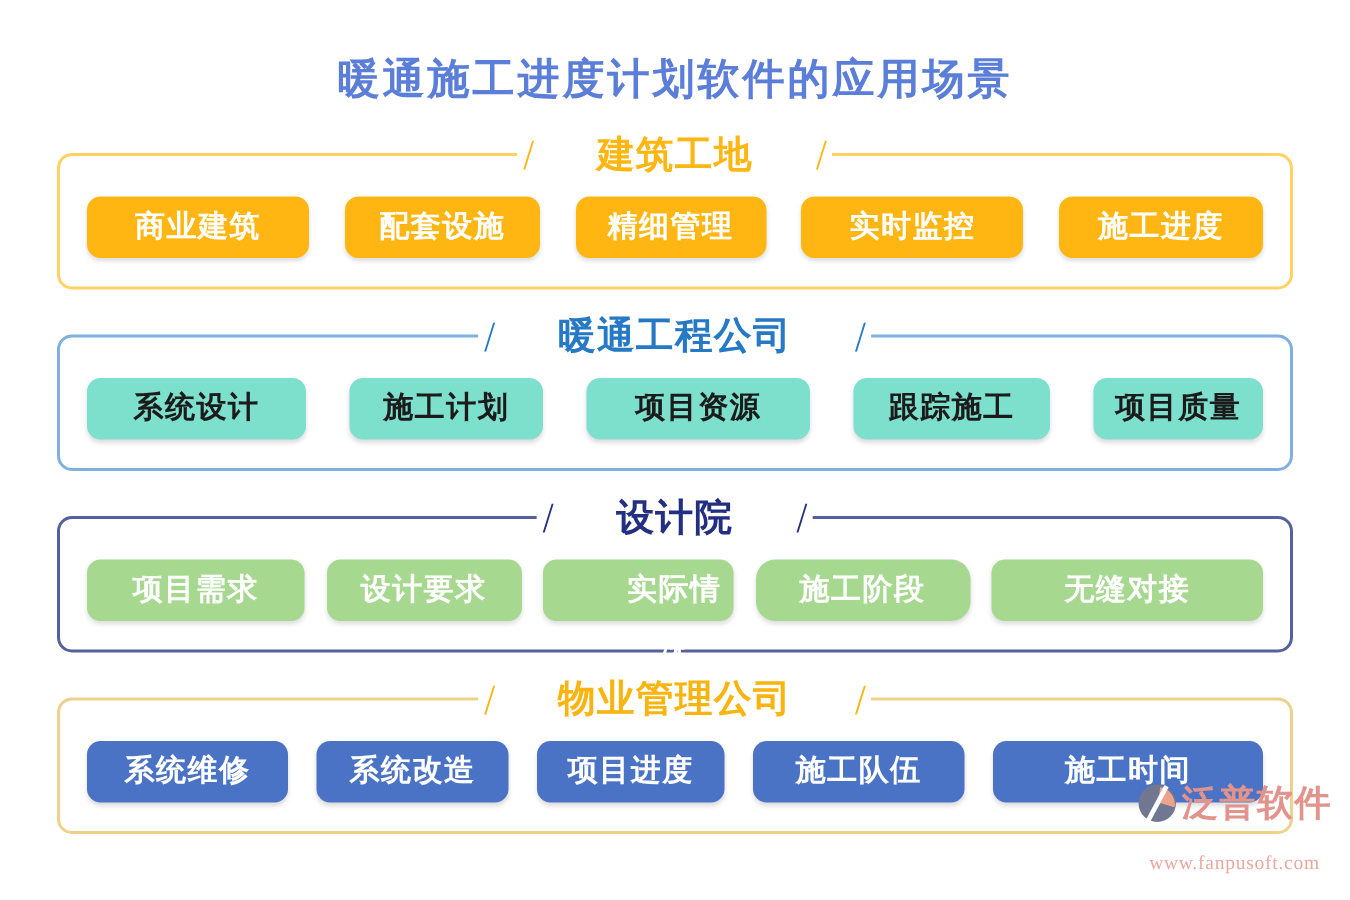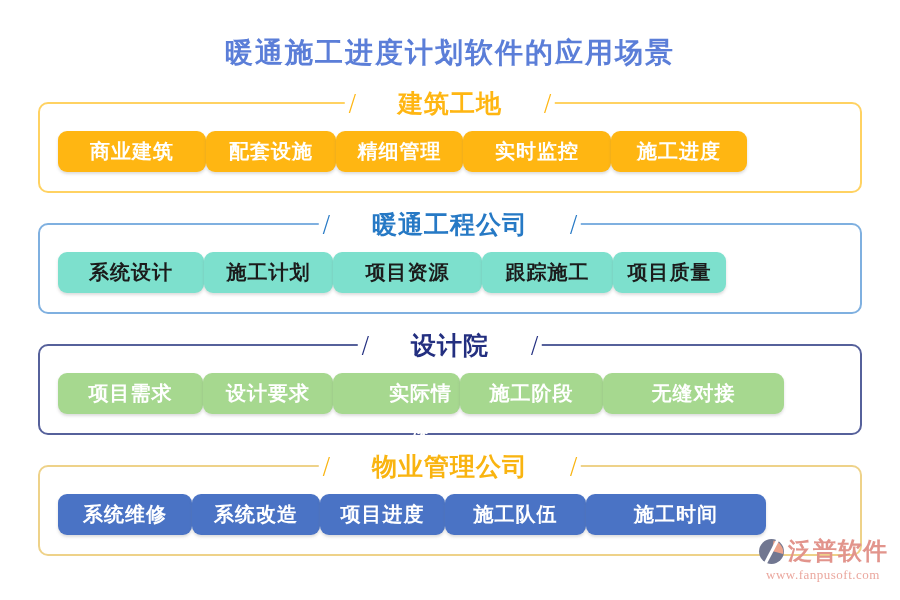--- a/index.html
+++ b/index.html
@@ -48,21 +48,21 @@
   }
   .sec-title {
     font-size: 25px;
     font-weight: bold;
     padding: 0 42px;
     letter-spacing: 1px;
   }
 
   .chip-row {
     display: flex;
-    justify-content: flex-start;
+    justify-content: space-between;
     align-items: center;
   }
   .chip {
     height: 41px;
     line-height: 41px;
     border-radius: 9px;
     text-align: center;
     font-size: 20px;
     font-weight: bold;
     letter-spacing: 1px;
@@ -89,21 +89,21 @@
   .sec1 .chip:nth-child(4){ width:131px; }
   .sec1 .chip:nth-child(5){ width:113px; }
 
   
   .sec2 { border: 2px solid #56619b; }
   .sec2 .sec-header { color: #232f80; }
   .sec2 .chip { background: #a6d88f; color: #ffffff; }
   .sec2 .chip:nth-child(1){ width:145px; }
   .sec2 .chip:nth-child(2){ width:130px; }
   .sec2 .chip:nth-child(3){ width:127px;padding-left:48px; }
-  .sec2 .chip:nth-child(4){ width:143px; }
+  .sec2 .chip:nth-child(4){ width:143px;border-radius:13px; }
   .sec2 .chip:nth-child(5){ width:181px; }
 
   
   .sec3 { border: 2px solid #eed289; margin-bottom: 0; }
   .sec3 .sec-header { color: #f9b410; }
   .sec3 .chip { background: #4a73c5; color: #ffffff; }
   .sec3 .chip:nth-child(1){ width:134px; }
   .sec3 .chip:nth-child(2){ width:128px; }
   .sec3 .chip:nth-child(3){ width:125px; }
   .sec3 .chip:nth-child(4){ width:141px; }
@@ -112,21 +112,21 @@
   
   .footer-logo {
     position: absolute;
     right: 12px;
     bottom: 17px;
     text-align: center;
     color: #e2948c;
   }
   .logo-top { display: flex; align-items: center; justify-content: flex-end; gap: 3px; }
   .logo-name { font-size: 24px; font-weight: bold; letter-spacing: 1px; }
-  .logo-url { font-size: 13px; color: #eba89f; letter-spacing: 0.5px; margin-top: 0px; }
+  .logo-url { font-size: 13px; color: #eba89f; letter-spacing: 0.5px; margin-top: 16px; }
 </style>
 </head>
 <body>
 
 <h1 class="page-title">暖通施工进度计划软件的应用场景</h1>
 
 <div class="sections">
 
   <div class="section sec0">
     <div class="sec-header">

